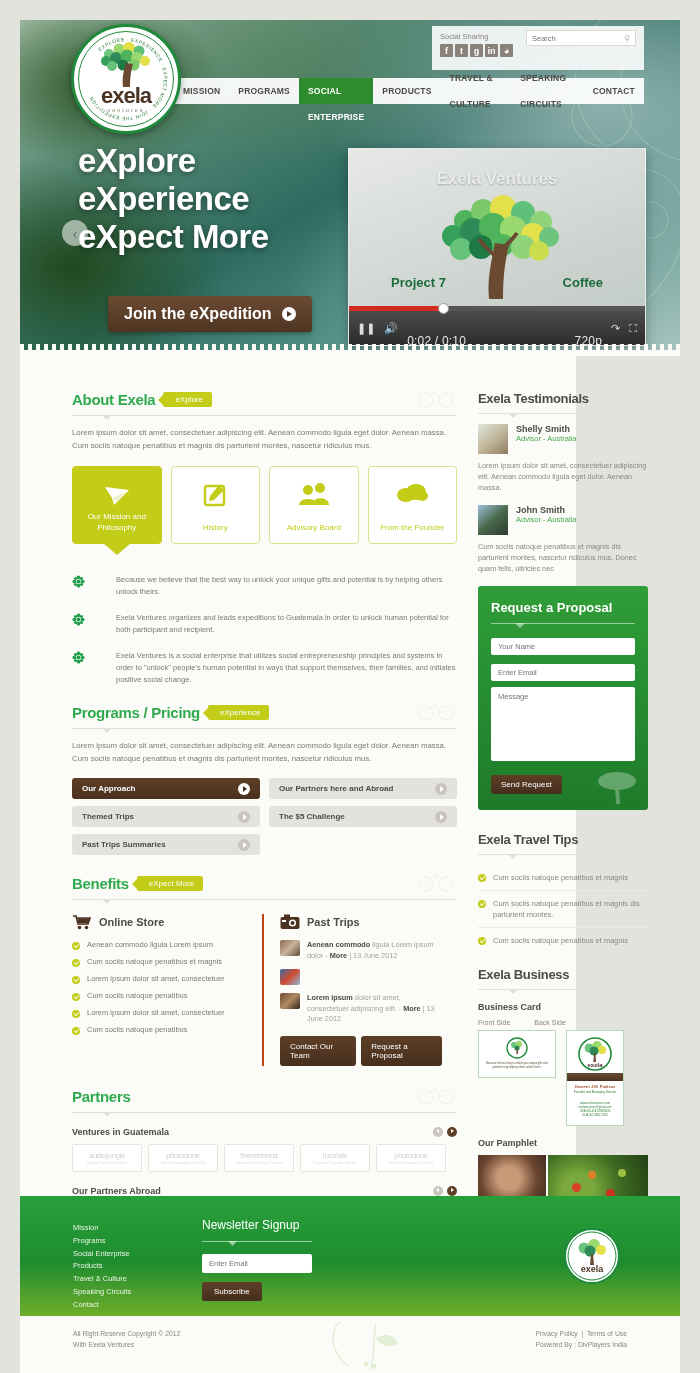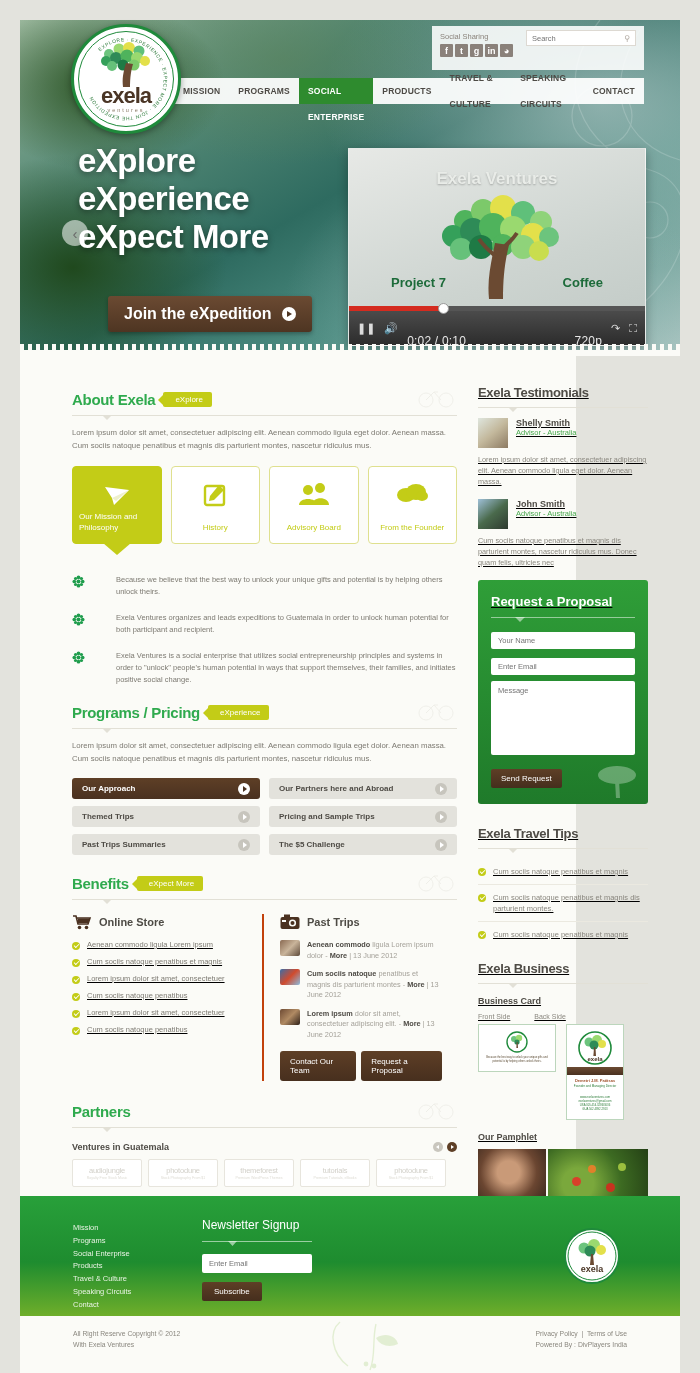--- a/index.html
+++ b/index.html
@@ -118,39 +118,39 @@
   .logo-inner{ position:absolute; inset:4px; border-radius:50%; border:1px solid #1f8a3b;}
   .logo-word{ position:absolute; left:0; right:0; top:56px; text-align:center;
     font-size:22px; font-weight:bold; color:#4a3525; letter-spacing:-1px; font-family:"Liberation Sans",sans-serif;}
   .logo-sub{ position:absolute; left:0;right:0; top:80px; text-align:center; font-size:5.5px; color:#8b7b66; letter-spacing:2px;}
   .logo-tree{ position:absolute; left:50%; top:14px; transform:translateX(-50%);}
   .logo-ring-text{ position:absolute; inset:0; }
 
   
   .content{ position:absolute; left:20px; top:353px; width:556px; height:843px; background:#fbfbf7;padding-left:9px;}
   .col-left{ position:absolute; left:52px; top:38px; width:385px;}
-  .col-right{ position:absolute; left:458px; top:32px; width:170px;text-decoration:underline;}
+  .col-right{ position:absolute; left:458px; top:38px; width:170px;}
 
   .sec-head{ position:relative; display:flex; align-items:center; gap:8px; margin-bottom:4px;}
   .sec-title{ font-size:15px; color:#2faa4e; font-weight:bold; letter-spacing:-.3px;}
   .badge{ background:#c3cc17; color:#fff; font-size:8px; padding:3px 9px 3px 12px; border-radius:2px; position:relative;}
   .badge:before{ content:""; position:absolute; left:-5px; top:50%; transform:translateY(-50%);
      border-right:6px solid #c3cc17; border-top:6px solid transparent; border-bottom:6px solid transparent;}
   .rule{ height:1px; background:#e2e0d6; margin:7px 0 10px; position:relative;}
   .rule:after{ content:""; position:absolute; left:30px; top:0; width:10px; height:5px;
      background:#e2e0d6; clip-path: polygon(0 0, 100% 0, 50% 100%);}
   .deco-bike{ position:absolute; right:0; top:-4px; opacity:.25;}
 
   .para{ font-size:7.8px; line-height:13px; color:#7d7a72;}
 
   .tiles{ display:flex; gap:9px; margin-top:14px;}
   .tile{ width:90px; height:78px; border:1px solid #dfe08f; background:#fff;
      border-radius:4px; display:flex; flex-direction:column; align-items:center; justify-content:flex-end;
      padding-bottom:10px; cursor:pointer; position:relative;}
-  .tile .tlabel{ font-size:8px; color:#c3cc17; line-height:11px; padding:0 6px;}
+  .tile .tlabel{ font-size:8px; color:#c3cc17; text-align:center; line-height:11px; padding:0 6px;}
   .tile .ticon{ position:absolute; top:16px; left:50%; transform:translateX(-50%);}
   .tile.active{ background:#c3cc17; border-color:#c3cc17; }
   .tile.active .tlabel{ color:#fff;}
   .tile.active:after{ content:""; position:absolute; left:50%; bottom:-12px; transform:translateX(-50%);
      border-top:12px solid #c3cc17; border-left:14px solid transparent; border-right:14px solid transparent;}
 
   .bullets{ margin-top:30px;}
   .blt{ display:flex; gap:31px; margin-bottom:14px;}
   .blt-ico{ flex:0 0 auto; width:13px; height:13px; margin-top:1px;}
   .blt-tx{ font-size:7.5px; line-height:12px; color:#7d7a72;}
@@ -164,21 +164,21 @@
   .pb-ar:after{ content:""; position:absolute; left:4.5px; top:3px; border-left:4px solid #fff;
      border-top:3px solid transparent; border-bottom:3px solid transparent;}
   .prog-btn.active .pb-ar{ background:#fff;}
   .prog-btn.active .pb-ar:after{ border-left-color:#4a3120;}
 
   .benefit-wrap{ display:flex; margin-top:14px; }
   .ben-left{ width:192px; padding-right:14px; border-right:2px solid #c2410c;}
   .ben-right{ width:178px; padding-left:16px;}
   .ben-head{ display:flex; align-items:center; gap:7px; margin-bottom:10px;}
   .ben-head .bh-t{ font-size:11px; color:#4e4b45; font-weight:bold;}
-  .chk-item{ display:flex; gap:7px; align-items:flex-start; margin-bottom:7px;text-decoration:underline;}
+  .chk-item{ display:flex; gap:7px; align-items:flex-start; margin-bottom:7px;}
   .chk{ flex:0 0 auto; width:8px;height:8px;border-radius:50%;background:#c3cc17; margin-top:1.5px; position:relative;}
   .chk:after{ content:""; position:absolute; left:2px; top:2.2px; width:3.5px;height:1.8px;
      border-left:1.3px solid #fff; border-bottom:1.3px solid #fff; transform:rotate(-45deg);}
   .chk-tx{ font-size:7.5px; color:#7d7a72; line-height:10px;}
 
   .trip{ display:flex; gap:7px; margin-bottom:8px;}
   .trip-img{ flex:0 0 auto; width:20px;height:16px; border-radius:2px; }
   .trip-tx{ font-size:7.3px; line-height:10.5px; color:#a5a29a;}
   .trip-tx b{ color:#4e4b45;}
   .trip-tx .more{ color:#4e4b45; font-weight:bold;}
@@ -527,24 +527,20 @@
               <span>Past Trips Summaries</span>
                 <span class="pb-ar"></span>
             </div>
           </div>
           <div class="prog-col">
             <div class="prog-btn">
               <span>Our Partners here and Abroad</span>
                 <span class="pb-ar"></span>
             </div>
             <div class="prog-btn">
-              <span>Pricing and Sample Trips</span>
-                <span class="pb-ar"></span>
-            </div>
-            <div class="prog-btn">
               <span>The $5 Challenge</span>
                 <span class="pb-ar"></span>
             </div>
           </div>
         </div>
       </div>
 
       <div style="margin-top:20px;">
         <div class="sec-head">
           <span class="sec-title">Benefits</span>
@@ -606,21 +602,20 @@
                 <rect x="2" y="6" width="4" height="2" fill="#fbfbf7"></rect>
               </svg>
               <span class="bh-t">Past Trips</span>
             </div>
             <div class="trip">
               <span class="trip-img" style="background:linear-gradient(135deg,#8a6a52,#c9b49a,#5e4a3a);"></span>
               <span class="trip-tx"><b>Aenean commodo</b> <span>ligula Lorem ipsum dolor - </span><span class="more">More</span> | <span>13 June 2012</span></span>
             </div>
             <div class="trip">
               <span class="trip-img" style="background:linear-gradient(135deg,#3a6ea8,#d04b2e,#8abde0);"></span>
-              <span class="trip-tx"><b>Cum sociis natoque</b> <span>penatibus et magnis dis parturient montes - </span><span class="more">More</span> | <span>13 June 2012</span></span>
             </div>
             <div class="trip">
               <span class="trip-img" style="background:linear-gradient(135deg,#6d4a33,#b08a63,#2e2018);"></span>
               <span class="trip-tx"><b>Lorem ipsum</b> <span>dolor sit amet, consectetuer adipiscing elit. - </span><span class="more">More</span> | <span>13 June 2012</span></span>
             </div>
             <div class="dual-btns">
               <span class="dk-btn">Contact Our Team</span>
               <span class="dk-btn">Request a Proposal</span>
             </div>
           </div>

